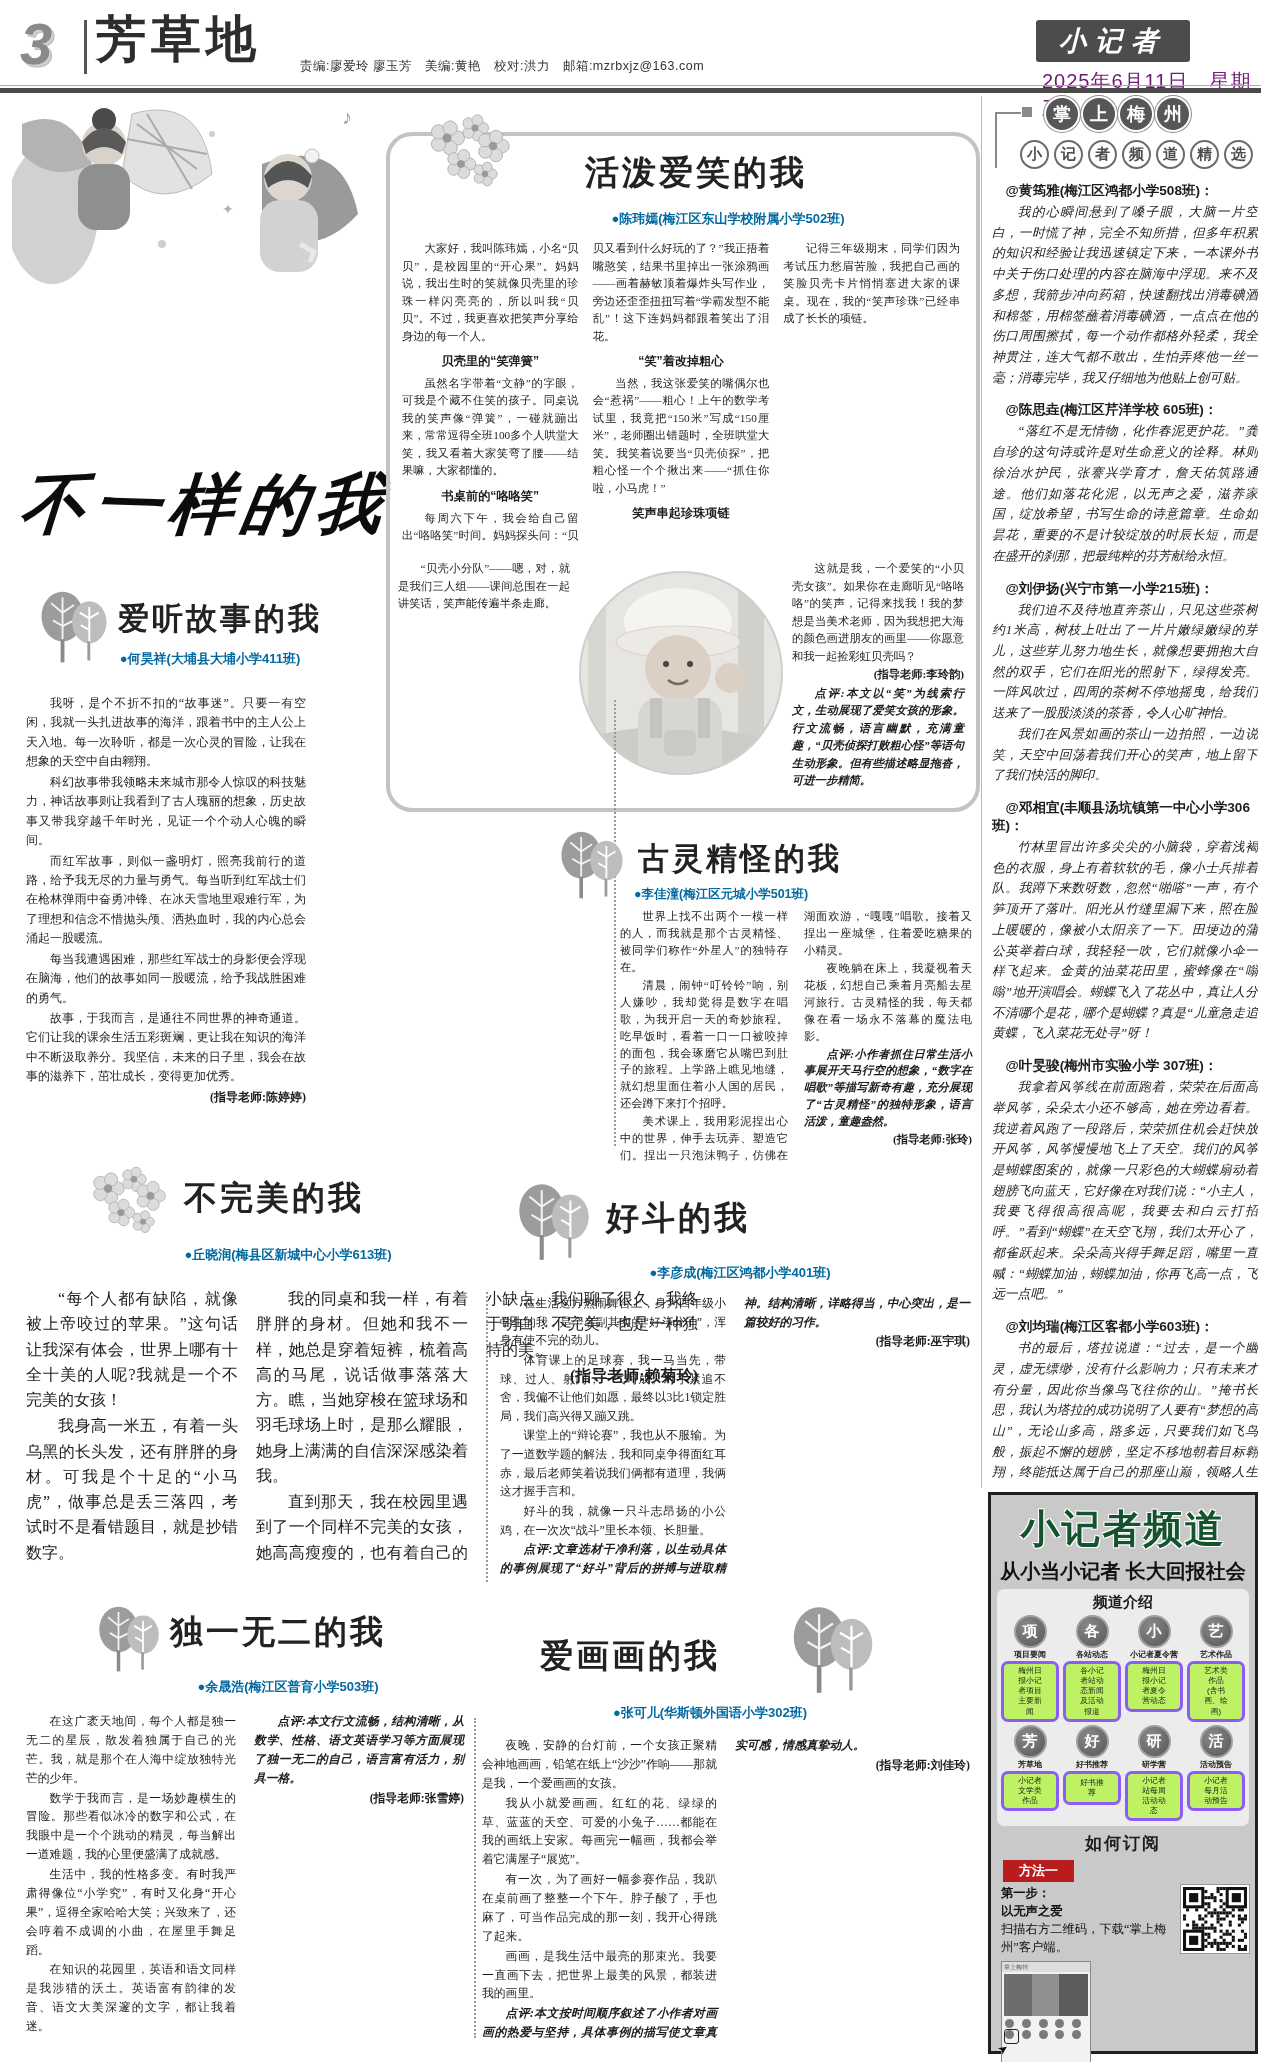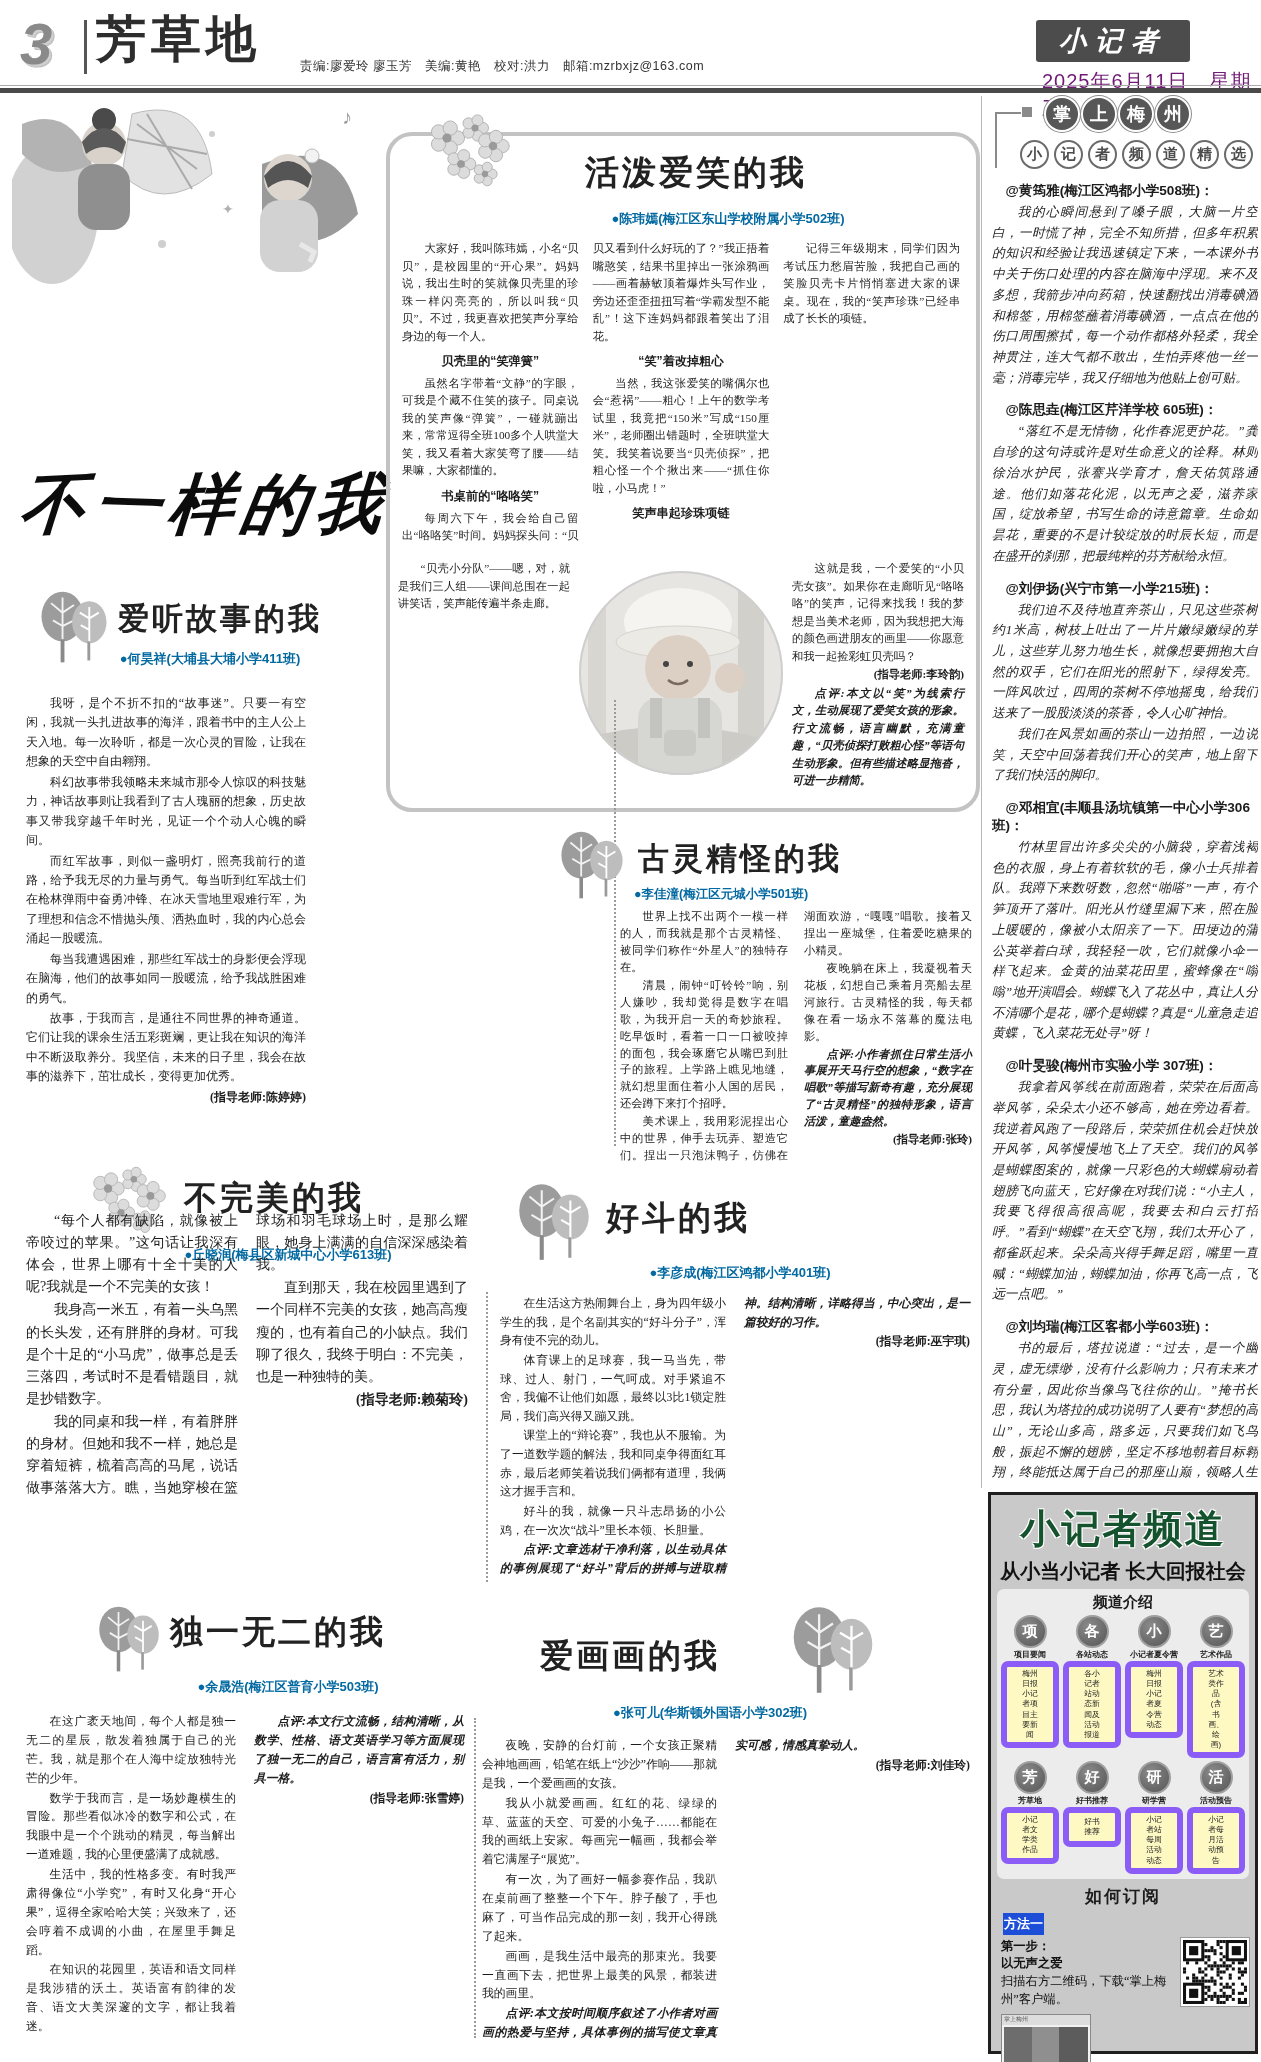--- a/index.html
+++ b/index.html
@@ -58,25 +58,25 @@
           text-shadow:1px 1px 0 #fff,-1px -1px 0 #fff,1px -1px 0 #fff,-1px 1px 0 #fff;margin:2px 0 0;}
   .pSlogan{text-align:center;font-size:20px;font-weight:900;color:#111;margin:2px 0 4px;}
   .pPanel{background:#ececec;border-radius:7px;padding:3px 4px 5px;}
   .pPanelTitle{text-align:center;font-weight:800;font-size:15px;margin:1px 0 3px;}
   .chGrid{display:grid;grid-template-columns:repeat(4,1fr);gap:3px 4px;}
   .chCell{display:flex;flex-direction:column;align-items:center;}
   .chIco{width:33px;height:33px;border-radius:50%;background:radial-gradient(circle at 35% 30%,#8a8a8a,#565656);
          color:#fff;display:flex;align-items:center;justify-content:center;font-weight:800;font-size:15px;
          border:2px solid #9f9f9f;box-sizing:border-box;}
   .chLab{font-size:8px;font-weight:700;color:#222;margin:1px 0;}
-  .chCap{font-size:7.8px;line-height:1.3;border:6px solid #8b5cf6;border-radius:7px;background:#fef9c3;
+  .chCap{font-size:7.8px;line-height:1.3;border:3px solid #8b5cf6;border-radius:7px;background:#bef264;
          padding:2px 14px;text-align:center;min-height:24px;display:flex;align-items:center;justify-content:center;}
   .pSub{text-align:center;font-weight:900;font-size:17px;margin:6px 0 2px;letter-spacing:2px;}
-  .mLabel{display:inline-block;background:#1d4ed8;color:#fff;font-weight:700;font-size:13px;
-          padding:2px 1px;margin:3px 12px 3px 6px;}
+  .mLabel{display:inline-block;background:#b91c1c;color:#fff;font-weight:700;font-size:13px;
+          padding:2px 16px;margin:3px 12px 3px 6px;}
   .step{display:flex;gap:8px;align-items:flex-start;margin:0 0 4px 4px;}
   .stepTxt{font-family:"Liberation Serif",serif;font-size:12.3px;line-height:1.45;color:#111;flex:1;}
   .stepTxt b{display:block;}
   .appShot{width:88px;height:100px;border:1px solid #888;background:#f2f2f2;flex:0 0 88px;position:relative;}
   .appShot .bar{height:10px;background:#ddd;display:flex;align-items:center;padding:0 2px;font-size:6px;color:#555;}
   .appShot .img{height:42px;margin:2px;background:linear-gradient(90deg,#6d6d6d 33%,#8f8f8f 33% 66%,#5c5c5c 66%);}
   .appShot .icons{display:grid;grid-template-columns:repeat(5,1fr);gap:2px;padding:1px 3px;}
   .appShot .icons i{width:9px;height:9px;border-radius:50%;background:#7a7a7a;display:block;}
   .appShot .hl{position:absolute;left:2px;bottom:18px;width:13px;height:13px;border:1px solid #222;border-radius:3px;}
   .arrow{position:absolute;left:-4px;bottom:6px;font-size:12px;color:#111;transform:rotate(-35deg);}
@@ -277,21 +277,21 @@
         <circle cx="38" cy="52" r="3.8499999999999996" fill="#9a9a9a"></circle>
         <circle cx="69.2" cy="62" r="4.95" fill="#dcdcdc" stroke="#b5b5b5" stroke-width="1"></circle>
         <circle cx="64.22492235949962" cy="68.84760691732511" r="4.95" fill="#dcdcdc" stroke="#b5b5b5" stroke-width="1"></circle>
         <circle cx="56.175077640500376" cy="66.23205381650581" r="4.95" fill="#dcdcdc" stroke="#b5b5b5" stroke-width="1"></circle>
         <circle cx="56.175077640500376" cy="57.767946183494196" r="4.95" fill="#dcdcdc" stroke="#b5b5b5" stroke-width="1"></circle>
         <circle cx="64.22492235949962" cy="55.15239308267489" r="4.95" fill="#dcdcdc" stroke="#b5b5b5" stroke-width="1"></circle>
         <circle cx="62" cy="62" r="3.15" fill="#9a9a9a"></circle>
       </svg></div>
   <div class="abs artTitle" style="left:184px;top:1176px;font-size:33px">不完美的我</div>
   <div class="abs byline" style="left:118px;top:1246px;width:340px;text-align:center">●丘晓润(梅县区新城中心小学613班)</div>
-  <div class="abs bodytxt" id="a3body" style="left:26px;top:1210px;width:442px;height:300px;column-count:2;column-gap:18px;font-size:14px;line-height:1.58">
+  <div class="abs bodytxt" id="a3body" style="left:26px;top:1286px;width:442px;height:300px;column-count:2;column-gap:18px;font-size:16px;line-height:1.58">
       <p class="bp">“每个人都有缺陷，就像被上帝咬过的苹果。”这句话让我深有体会，世界上哪有十全十美的人呢?我就是一个不完美的女孩！</p>
       <p class="bp">我身高一米五，有着一头乌黑的长头发，还有胖胖的身材。可我是个十足的“小马虎”，做事总是丢三落四，考试时不是看错题目，就是抄错数字。</p>
       <p class="bp">我的同桌和我一样，有着胖胖的身材。但她和我不一样，她总是穿着短裤，梳着高高的马尾，说话做事落落大方。瞧，当她穿梭在篮球场和羽毛球场上时，是那么耀眼，她身上满满的自信深深感染着我。</p>
       <p class="bp">直到那天，我在校园里遇到了一个同样不完美的女孩，她高高瘦瘦的，也有着自己的小缺点。我们聊了很久，我终于明白：不完美，也是一种独特的美。</p>
       <p class="bteach">(指导老师:赖菊玲)</p>
     </div>
   <div class="abs dotv" style="left:486px;top:1292px;height:290px"></div>
 
   <div class="abs deco" id="trees4" style="left:512px;top:1176px;width:84px;height:92px"><svg width="84" height="92" viewBox="0 0 80 90">
         <ellipse cx="28" cy="34" rx="22" ry="26" fill="#9c9c9c"></ellipse>

